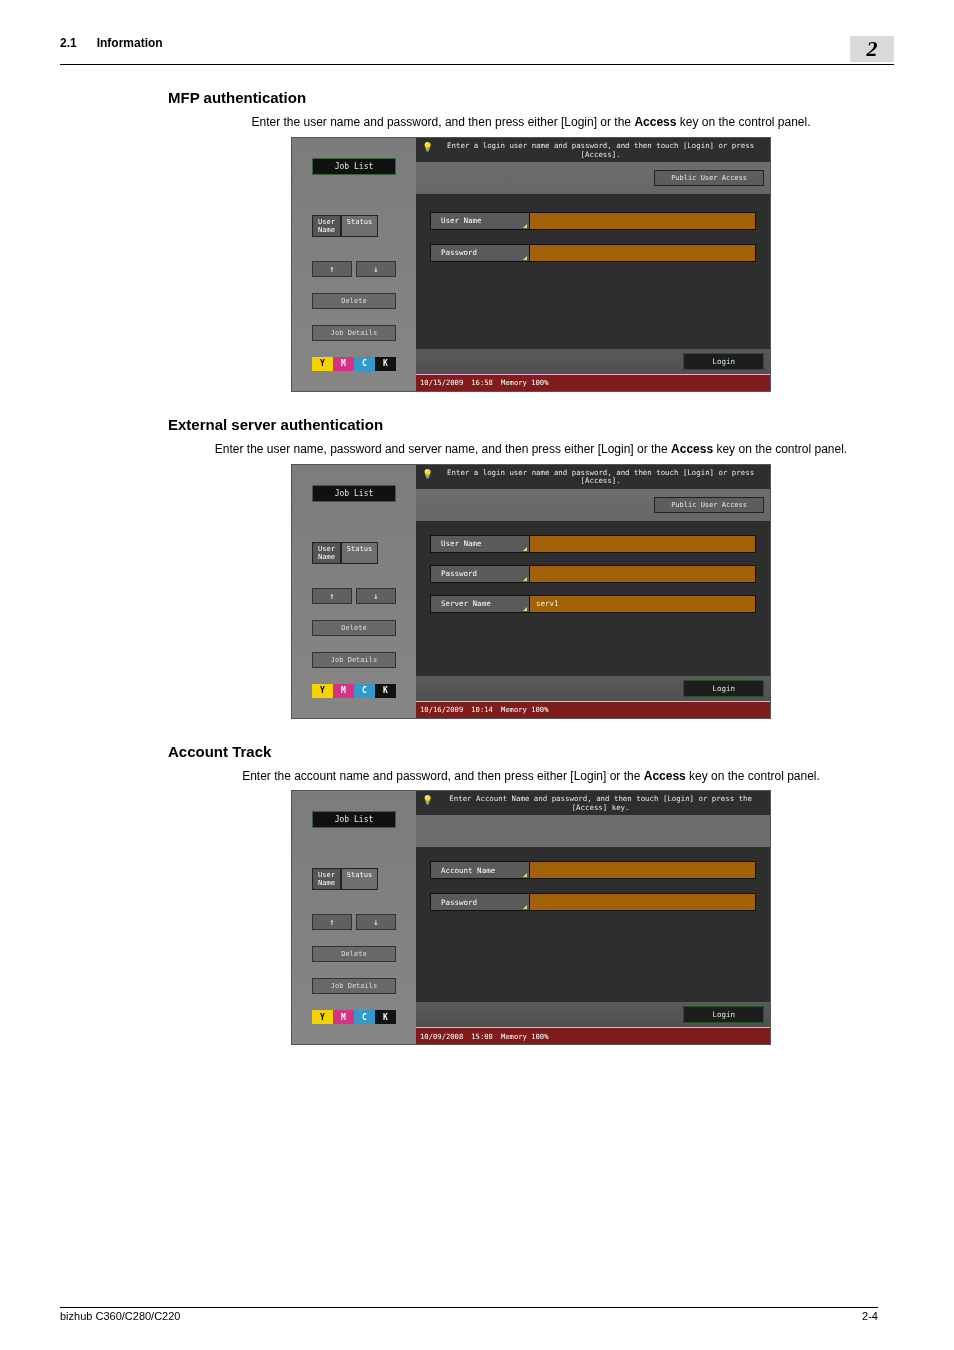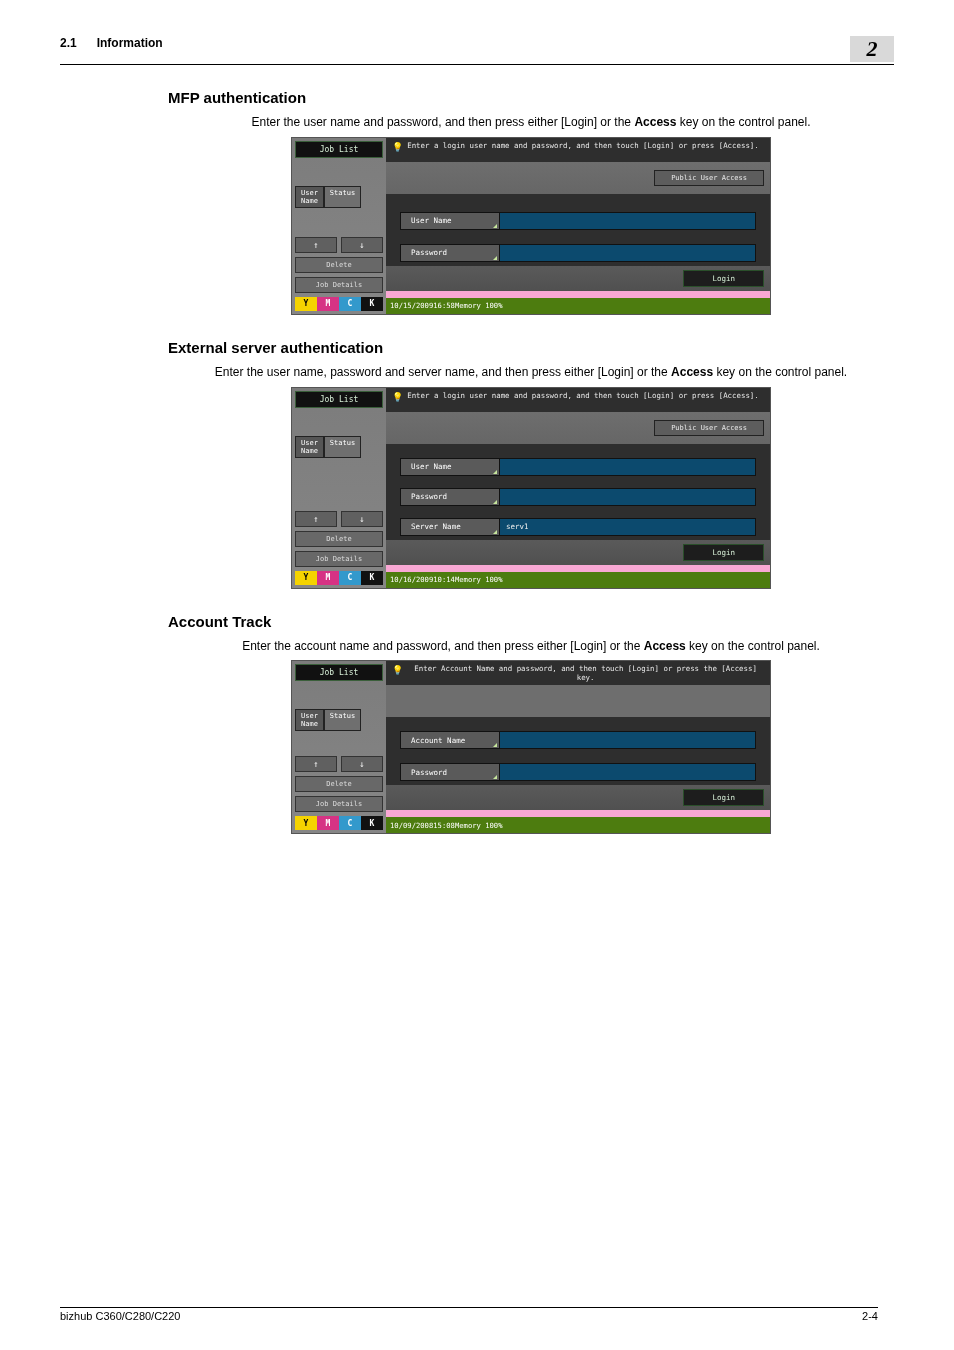--- a/index.html
+++ b/index.html
@@ -71,42 +71,43 @@
     background: #808080;
     font-family: "Lucida Console", Monaco, monospace;
     font-size: 8px;
     color: #e8e8e8;
   }
   .mfp-body {
     display: flex;
     align-items: stretch;
   }
   .mfp-left {
-    width: 94px;
+    width: 124px;
     background: linear-gradient(#7c7c7c,#868686);
     display: flex;
     flex-direction: column;
     box-sizing: border-box;
-    padding: 3px;
+    padding: 20px;
+    gap: 12px;
   }
   .mfp-main {
     flex: 1;
     background: #2e2e2e;
     display: flex;
     flex-direction: column;
     position: relative;
   }
   .mfp-status {
     height: 16px;
-    background: #4d7c0f;
-    border-top: 7px solid #f9a8d4;
+    background: #7f1d1d;
+    border-top: 1px solid #f9a8d4;
     display: flex;
     align-items: center;
     padding: 0 4px;
-    gap: 0;
+    gap: 8px;
   }
   .job-list-btn {
     display: inline-block;
     border: 1px solid #3a5f3a;
     background: #111;
     color: #d8f0d8;
     padding: 3px 12px;
     font-size: 8px;
     margin-bottom: 6px;
     text-align: center;
@@ -197,21 +198,21 @@
     position: absolute;
     right: 2px; bottom: 1px;
     width: 0; height: 0;
     border-left: 4px solid transparent;
     border-bottom: 4px solid #c6e69c;
   }
   .field-value {
     flex: 1;
     border: 1px solid #111;
     border-left: none;
-    background: #0c4a6e;
+    background: #a16207;
     display: flex;
     align-items: center;
     padding-left: 6px;
     font-size: 7.5px;
     color: #eee;
   }
   .login-row {
     display: flex;
     justify-content: flex-end;
     padding: 4px 6px 4px 0;

